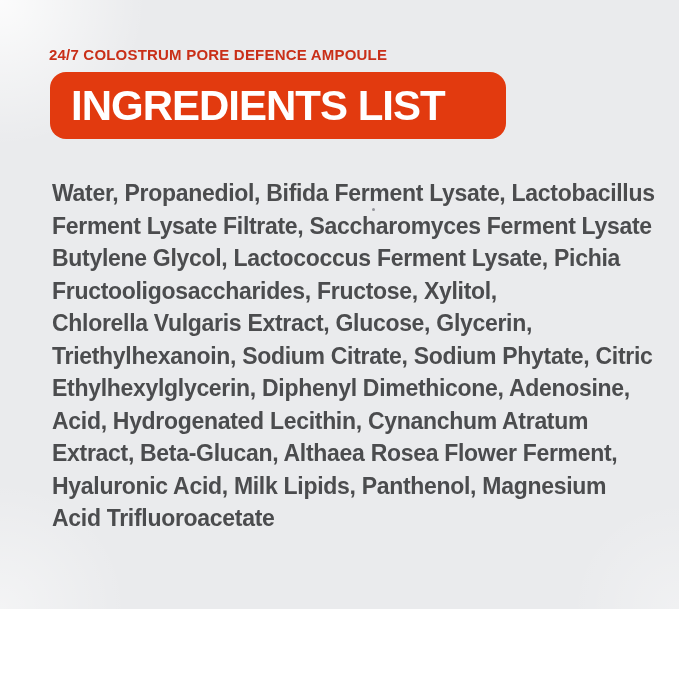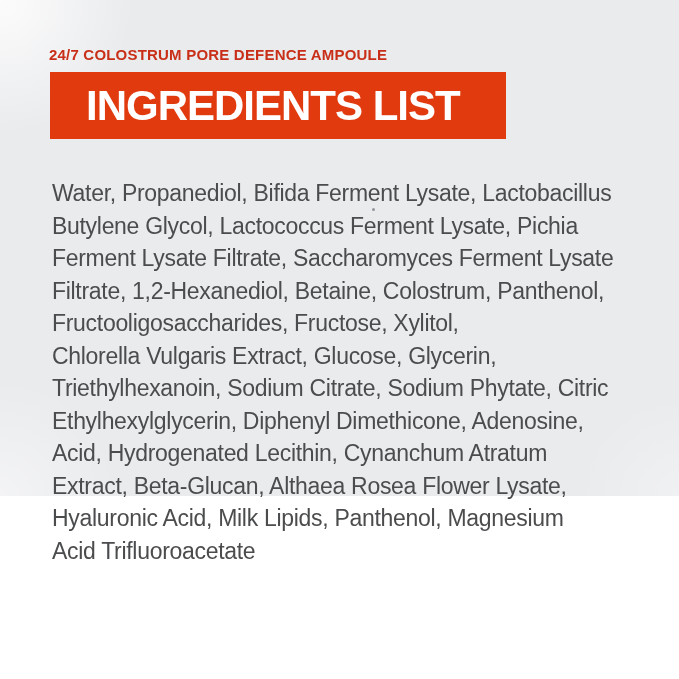--- a/index.html
+++ b/index.html
@@ -9,21 +9,21 @@
     --body-text: #4b4c4e;
   }
   * { margin: 0; padding: 0; box-sizing: border-box; }
   html, body {
     width: 679px; height: 679px;
     font-family: "Liberation Sans", sans-serif;
     overflow: hidden;
   }
   .canvas {
     position: relative;
-    width: 679px; height: 496px;
+    width: 679px; height: 609px;
     background:
       radial-gradient(circle at 0% 0%, rgba(255,255,255,0.85) 0%, rgba(255,255,255,0) 16%),
       radial-gradient(circle at 0% 100%, rgba(255,255,255,0.45) 0%, rgba(255,255,255,0) 14%),
       radial-gradient(circle at 100% 100%, rgba(255,255,255,0.30) 0%, rgba(255,255,255,0) 12%),
       var(--background);
   }
   .kicker {
     position: absolute;
     left: 49px; top: 46px;
     font-size: 15px;
@@ -32,36 +32,37 @@
     color: var(--heading-red);
     white-space: nowrap;
   }
   .banner {
     position: absolute;
     left: 50px; top: 72px;
     width: 456px; height: 67px;
     background: var(--banner-red);
     display: flex;
     align-items: center;
-    padding-left: 36px;
+    padding-left: 21px;
+    border-radius: 16px;
   }
   .banner-label {
     color: #ffffff;
     font-size: 42px;
     font-weight: 700;
     letter-spacing: -1px;
     white-space: nowrap;
     transform: scaleY(1.03);
   }
   .ingredients {
     position: absolute;
     left: 52px; top: 177px;
     color: var(--body-text);
     font-size: 23px;
-    font-weight: 400;
+    font-weight: 700;
     letter-spacing: -0.3px;
     line-height: 32.5px;
   }
   .ingredient-line { white-space: nowrap; }
   .speck {
     position: absolute;
     left: 372px; top: 208px;
     width: 3px; height: 3px;
     border-radius: 50%;
     background: #94959b;
@@ -73,28 +74,27 @@
 <div class="canvas">
 
   <div class="kicker">24/7 COLOSTRUM PORE DEFENCE AMPOULE</div>
 
   <div class="banner">
     <span class="banner-label">INGREDIENTS LIST</span>
   </div>
 
   <div class="ingredients">
       <div class="ingredient-line">Water, Propanediol, Bifida Ferment Lysate, Lactobacillus</div>
+      <div class="ingredient-line">Ferment Lysate Filtrate, Saccharomyces Ferment Lysate</div>
       <div class="ingredient-line">Butylene Glycol, Lactococcus Ferment Lysate, Pichia</div>
-      <div class="ingredient-line">Ferment Lysate Filtrate, Saccharomyces Ferment Lysate</div>
-      <div class="ingredient-line">Filtrate, 1,2-Hexanediol, Betaine, Colostrum, Panthenol,</div>
       <div class="ingredient-line">Fructooligosaccharides, Fructose, Xylitol,</div>
       <div class="ingredient-line">Chlorella Vulgaris Extract, Glucose, Glycerin,</div>
       <div class="ingredient-line">Triethylhexanoin, Sodium Citrate, Sodium Phytate, Citric</div>
       <div class="ingredient-line">Ethylhexylglycerin, Diphenyl Dimethicone, Adenosine,</div>
       <div class="ingredient-line">Acid, Hydrogenated Lecithin, Cynanchum Atratum</div>
-      <div class="ingredient-line">Extract, Beta-Glucan, Althaea Rosea Flower Lysate,</div>
+      <div class="ingredient-line">Extract, Beta-Glucan, Althaea Rosea Flower Ferment,</div>
       <div class="ingredient-line">Hyaluronic Acid, Milk Lipids, Panthenol, Magnesium</div>
       <div class="ingredient-line">Acid Trifluoroacetate</div>
     </div>
 
   <div class="speck"></div>
 
 </div>
 
 </body></html>

